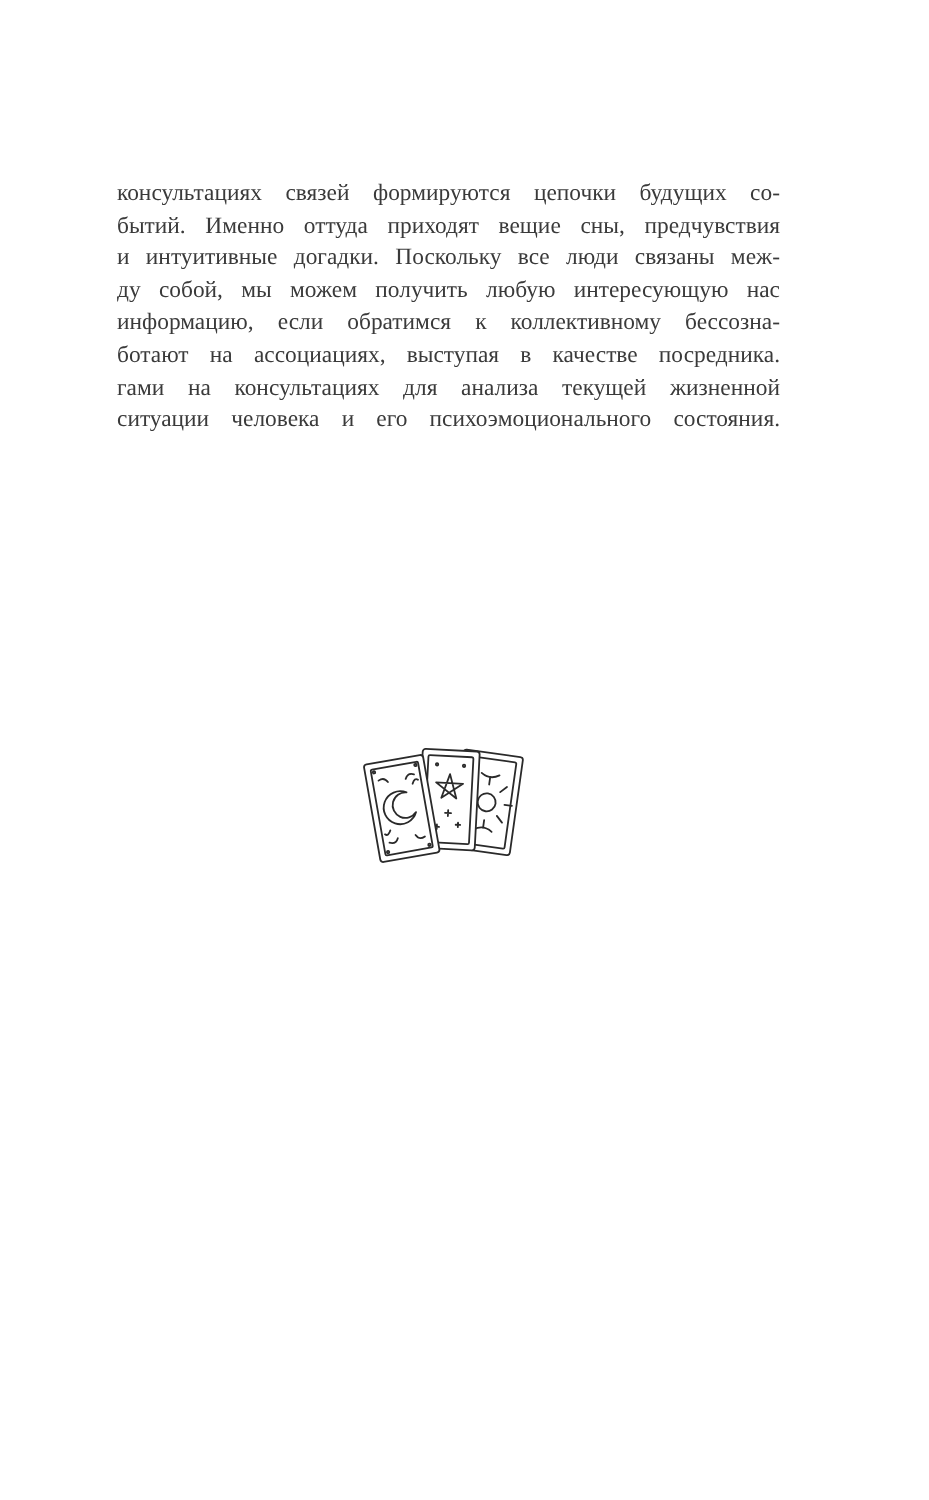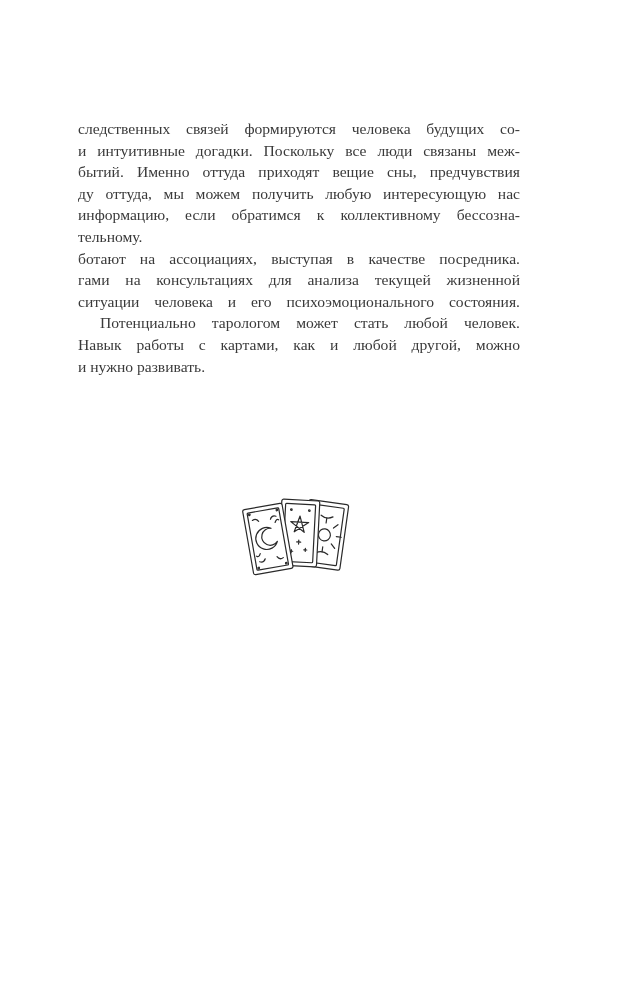--- a/index.html
+++ b/index.html
@@ -20,39 +20,33 @@
       position: absolute; left: 240px; top: 496px; width: 112px; height: 82px;
     }
   </style>
 </head>
 <body>
 
 <div class="page">
   <div class="text-block">
 
     <div>
-      <span class="line">следственных связей формируются человека будущих со-</span>
+      <span class="line">консультациях связей формируются цепочки будущих со-</span>
+      <span class="line">бытий. Именно оттуда приходят вещие сны, предчувствия</span>
       <span class="line">и интуитивные догадки. Поскольку все люди связаны меж-</span>
-      <span class="line">бытий. Именно оттуда приходят вещие сны, предчувствия</span>
-      <span class="line">ду оттуда, мы можем получить любую интересующую нас</span>
+      <span class="line">ду собой, мы можем получить любую интересующую нас</span>
       <span class="line">информацию, если обратимся к коллективному бессозна-</span>
-      <span class="line last">тельному.</span>
     </div>
 
     <div>
       <span class="line">ботают на ассоциациях, выступая в качестве посредника.</span>
       <span class="line">гами на консультациях для анализа текущей жизненной</span>
       <span class="line">ситуации человека и его психоэмоционального состояния.</span>
     </div>
 
-    <div>
-      <span class="line indent">Потенциально тарологом может стать любой человек.</span>
-      <span class="line">Навык работы с картами, как и любой другой, можно</span>
-      <span class="line last">и нужно развивать.</span>
-    </div>
   </div>
 
   <div class="illustration">
     <svg width="112" height="82" viewBox="0 0 112 82" fill="none" stroke="#2a2a2a" stroke-width="1.2" stroke-linecap="round" stroke-linejoin="round">
 
       <g transform="rotate(8 85 42)">
         <rect x="64" y="6" width="40" height="66" rx="2" fill="#fff"></rect>
         <rect x="68" y="10" width="32" height="58" rx="1"></rect>
         <circle cx="84" cy="39" r="6"></circle>
         <path d="M84 27 L84 22 M84 51 L84 56 M72 39 L67 39 M96 39 L101 39 M76 31 L72 27 M92 31 L96 27 M76 47 L72 51 M92 47 L96 51"></path>

